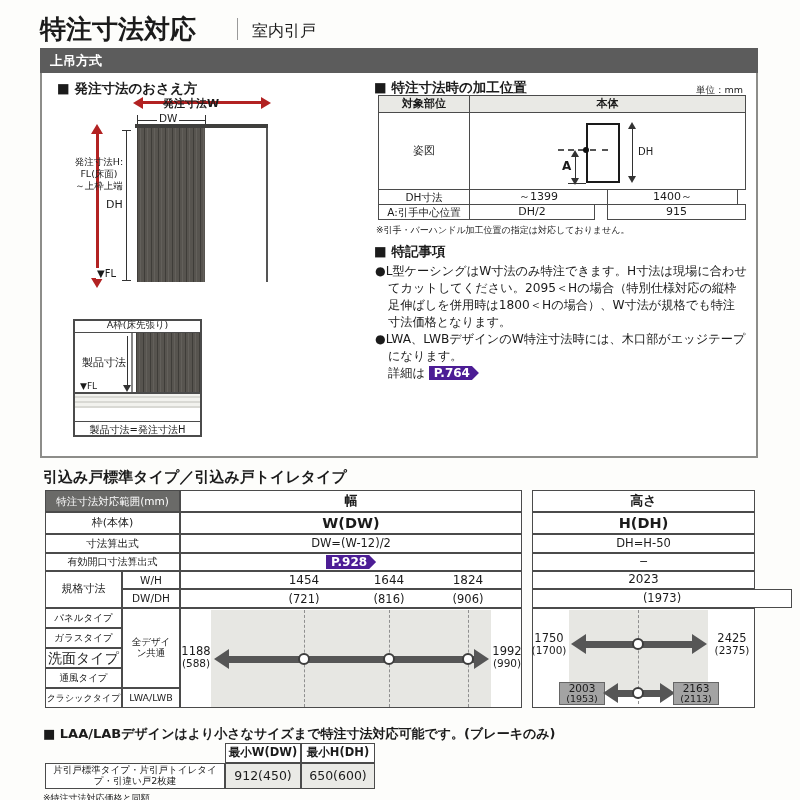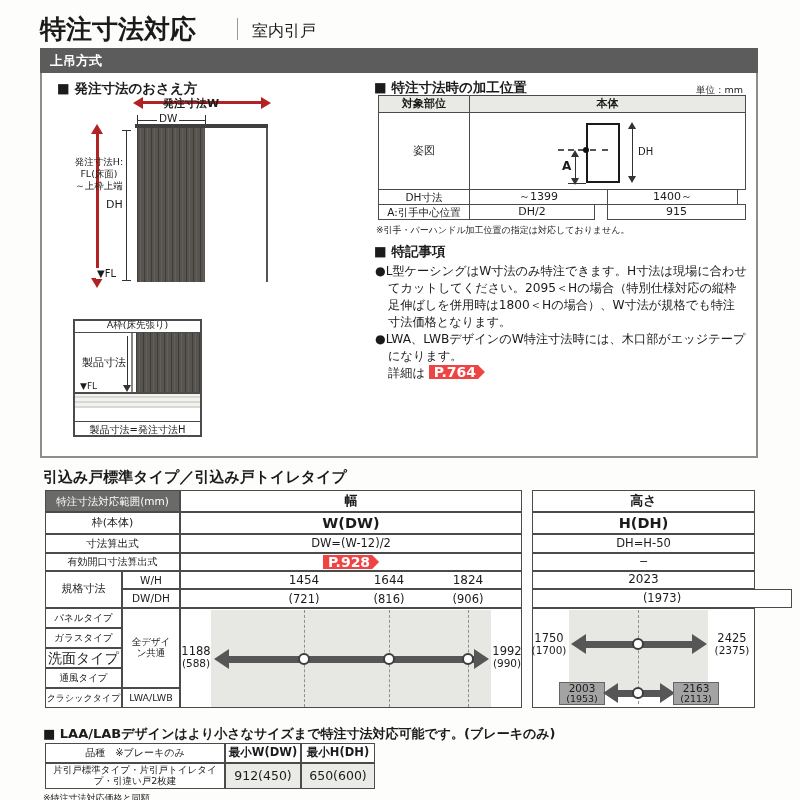--- a/index.html
+++ b/index.html
@@ -29,21 +29,21 @@
   
   .gbar{position:absolute;height:7px;background:#565656;}
   .ghead{position:absolute;width:0;height:0;}
   .ghead.left {border-top:10px solid transparent;border-bottom:10px solid transparent;border-right:15px solid #565656;}
   .ghead.right{border-top:10px solid transparent;border-bottom:10px solid transparent;border-left:15px solid #565656;}
   .circle{position:absolute;width:12px;height:12px;border-radius:50%;background:#fff;border:2px solid #3d3d3d;box-sizing:border-box;}
   .dotv{position:absolute;width:0;border-left:1px dashed #8f8f8f;}
   .band{position:absolute;background:#e7e7e3;}
   .wood{background:#57544f;background-image:repeating-linear-gradient(90deg,rgba(0,0,0,.28) 0 1px,transparent 1px 3px,rgba(255,255,255,.07) 3px 4px,transparent 4px 7px);}
   .floor{background:repeating-linear-gradient(0deg,#d9d9d4 0 2px,#f2f2ee 2px 5px);}
-  .badge{display:inline-block;background:#ef4444;color:#fff;font-weight:bold;font-size:14px;line-height:12px;
+  .badge{display:inline-block;background:#4c1d95;color:#fff;font-weight:bold;font-size:12px;line-height:12px;
          padding:1px 9px 1px 5px;clip-path:polygon(0 0,calc(100% - 7px) 0,100% 50%,calc(100% - 7px) 100%,0 100%);text-align:center;}
   .sectitle{position:absolute;font-weight:bold;white-space:nowrap;}
   .lblbox{position:absolute;background:#a3a3a3;border:1px solid #666;box-sizing:border-box;
           display:flex;flex-direction:column;align-items:center;justify-content:center;line-height:1.05;}
 </style>
 </head>
 <body>
 
 <div id="page">
 
@@ -230,21 +230,20 @@
     <div class="ghead left" style="left:70px;top:74px;"></div>
     <div class="ghead right" style="left:127px;top:74px;"></div>
     <div class="circle" style="left:99px;top:78px;"></div>
     <div class="lblbox" style="left:140px;top:73px;width:46px;height:23px;">
       <div style="font-size:10.5px;">2163</div>
       <div style="font-size:9.5px;">(2113)</div>
     </div>
   </div>
 
   <div class="sectitle" style="left:43px;top:725px;font-size:13px;">■ LAA/LABデザインはより小さなサイズまで特注寸法対応可能です。(ブレーキのみ)</div>
-  <div class="c" style="left:45px;top:743px;width:180px;height:20px;font-size:10px;">品種　※ブレーキのみ</div>
   <div class="c b" style="left:225px;top:743px;width:76px;height:20px;font-size:11.5px;">最小W(DW)</div>
   <div class="c b" style="left:301px;top:743px;width:74px;height:20px;font-size:11.5px;">最小H(DH)</div>
   <div class="c" style="left:45px;top:763px;width:180px;height:26px;font-size:9.5px;white-space:normal;padding:0 6px;">片引戸標準タイプ・片引戸トイレタイプ・引違い戸2枚建</div>
   <div class="c" style="left:225px;top:763px;width:76px;height:26px;font-size:12.5px;background:#eaeae6;">912(450)</div>
   <div class="c" style="left:301px;top:763px;width:74px;height:26px;font-size:12.5px;background:#eaeae6;">650(600)</div>
   <div class="t" style="left:43px;top:792px;font-size:9px;">※特注寸法対応価格と同額</div>
 
 </div>
 
 </body></html>

